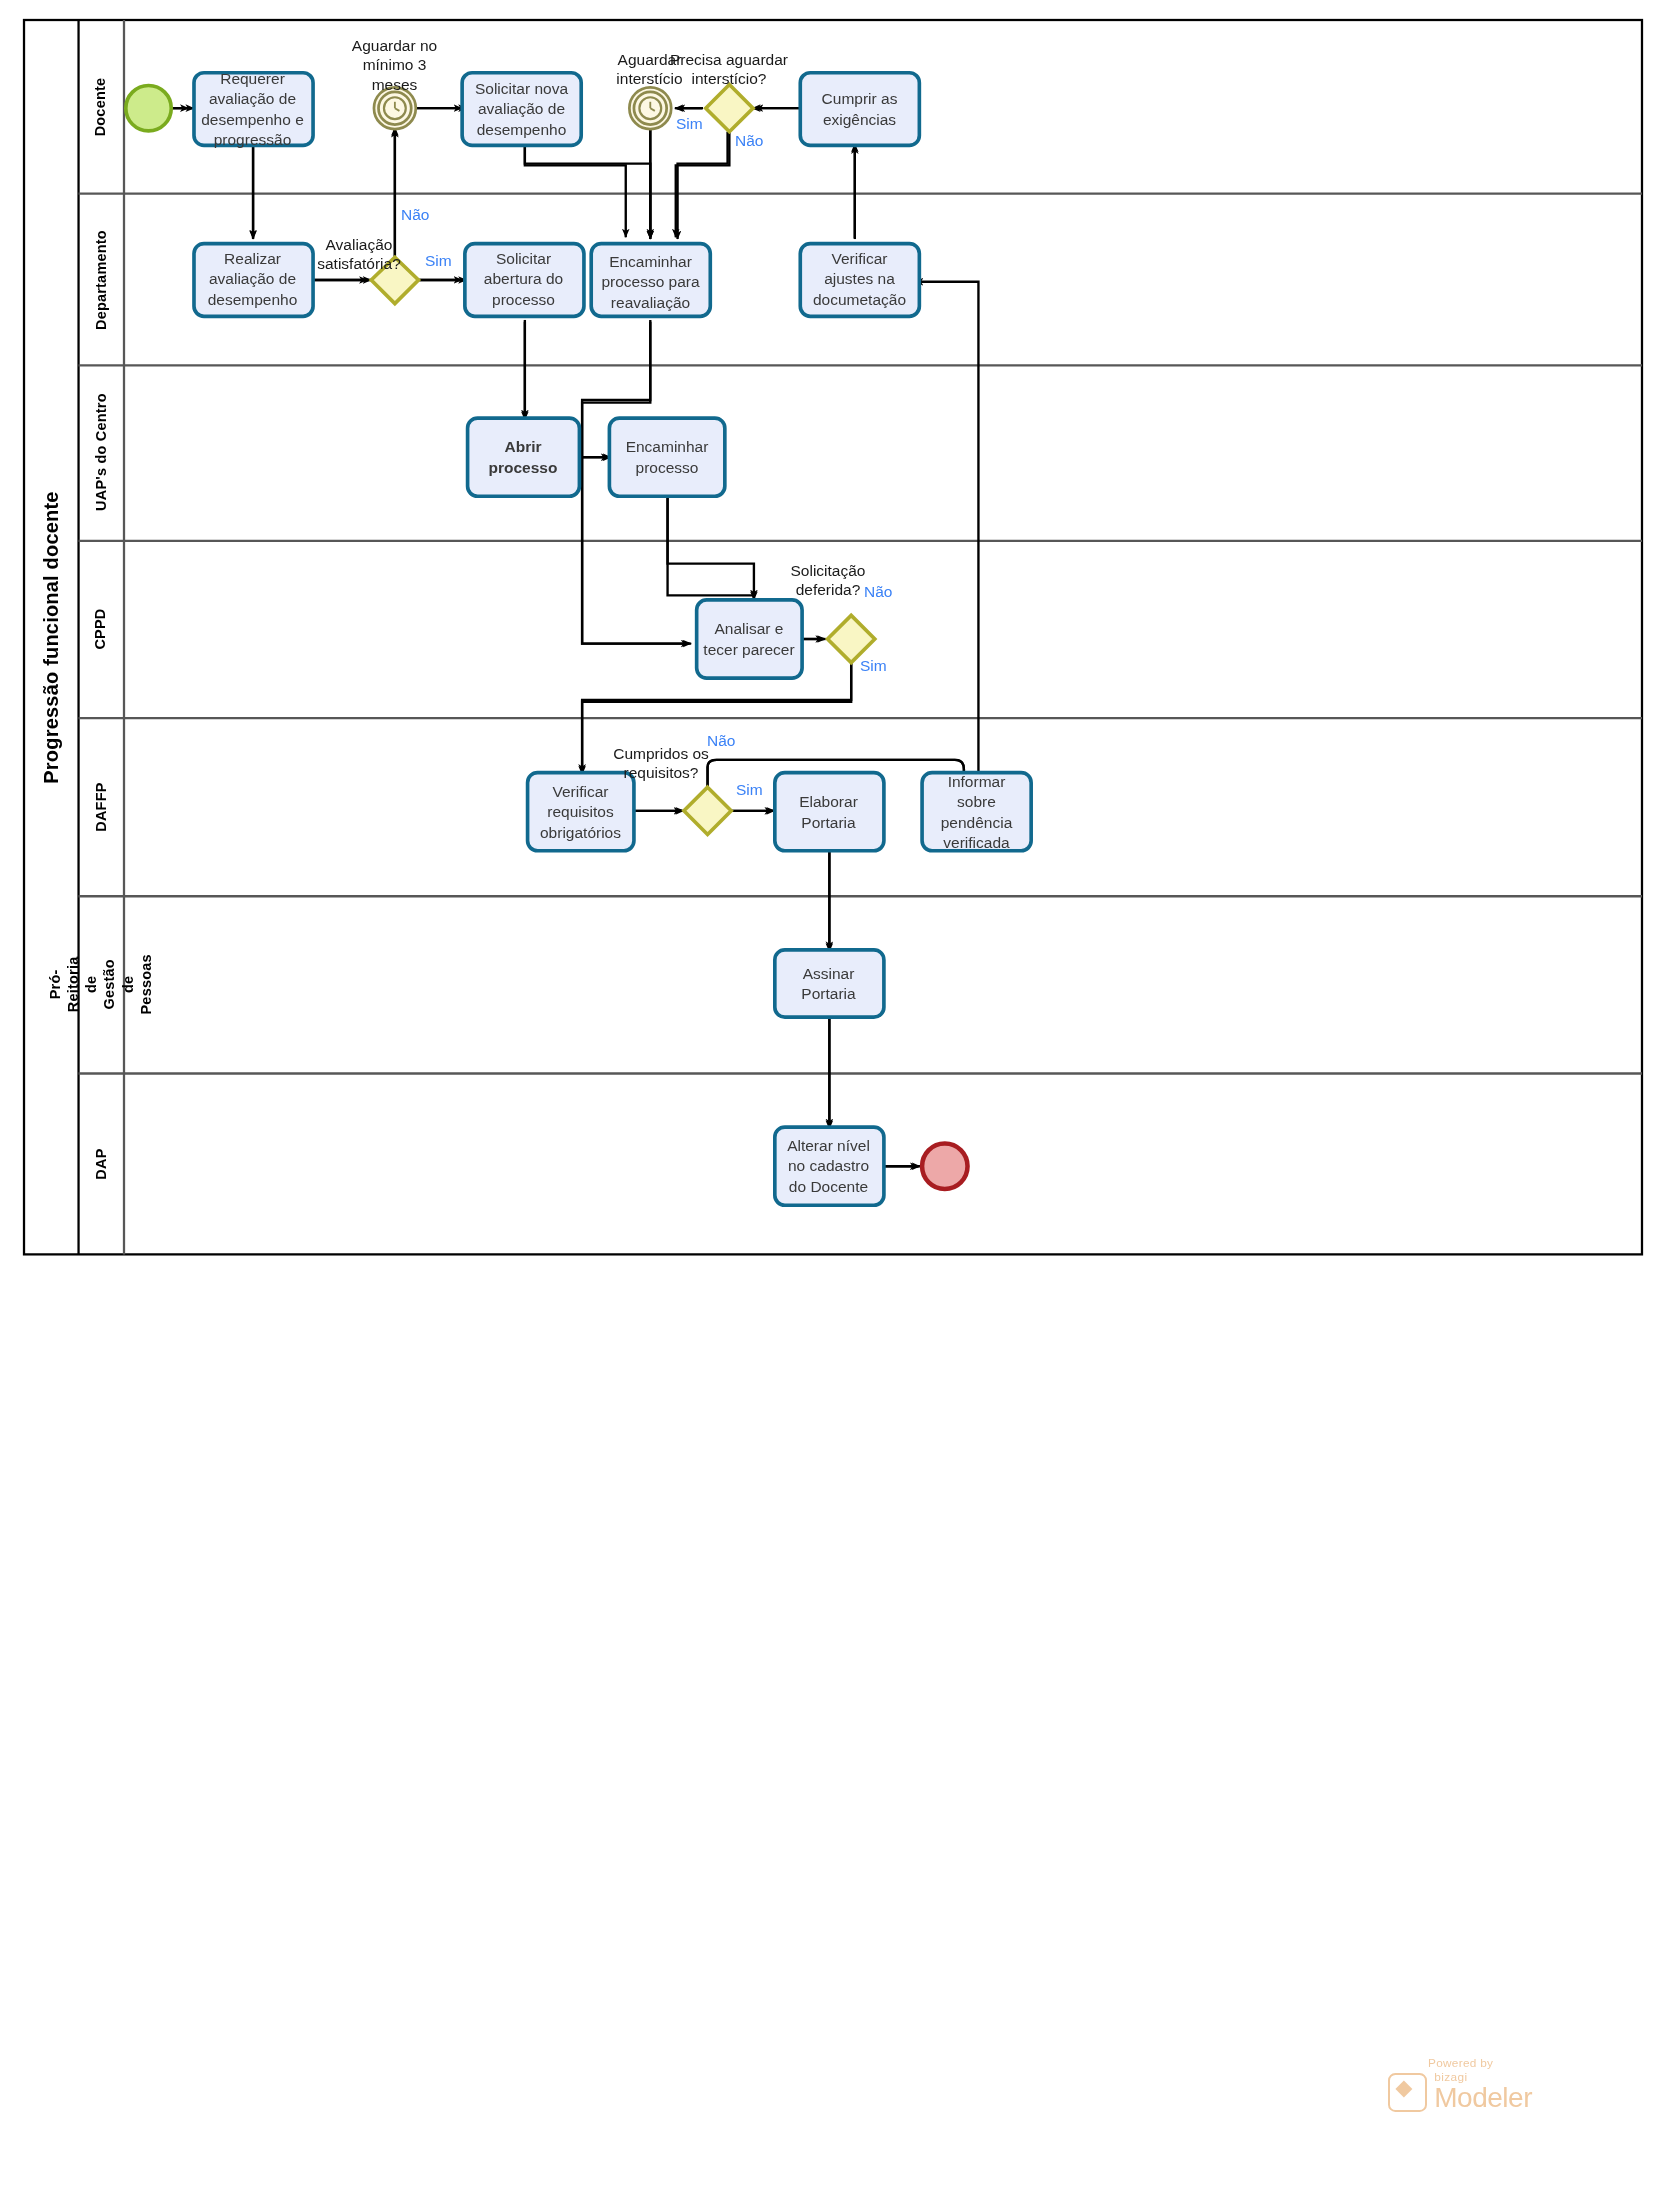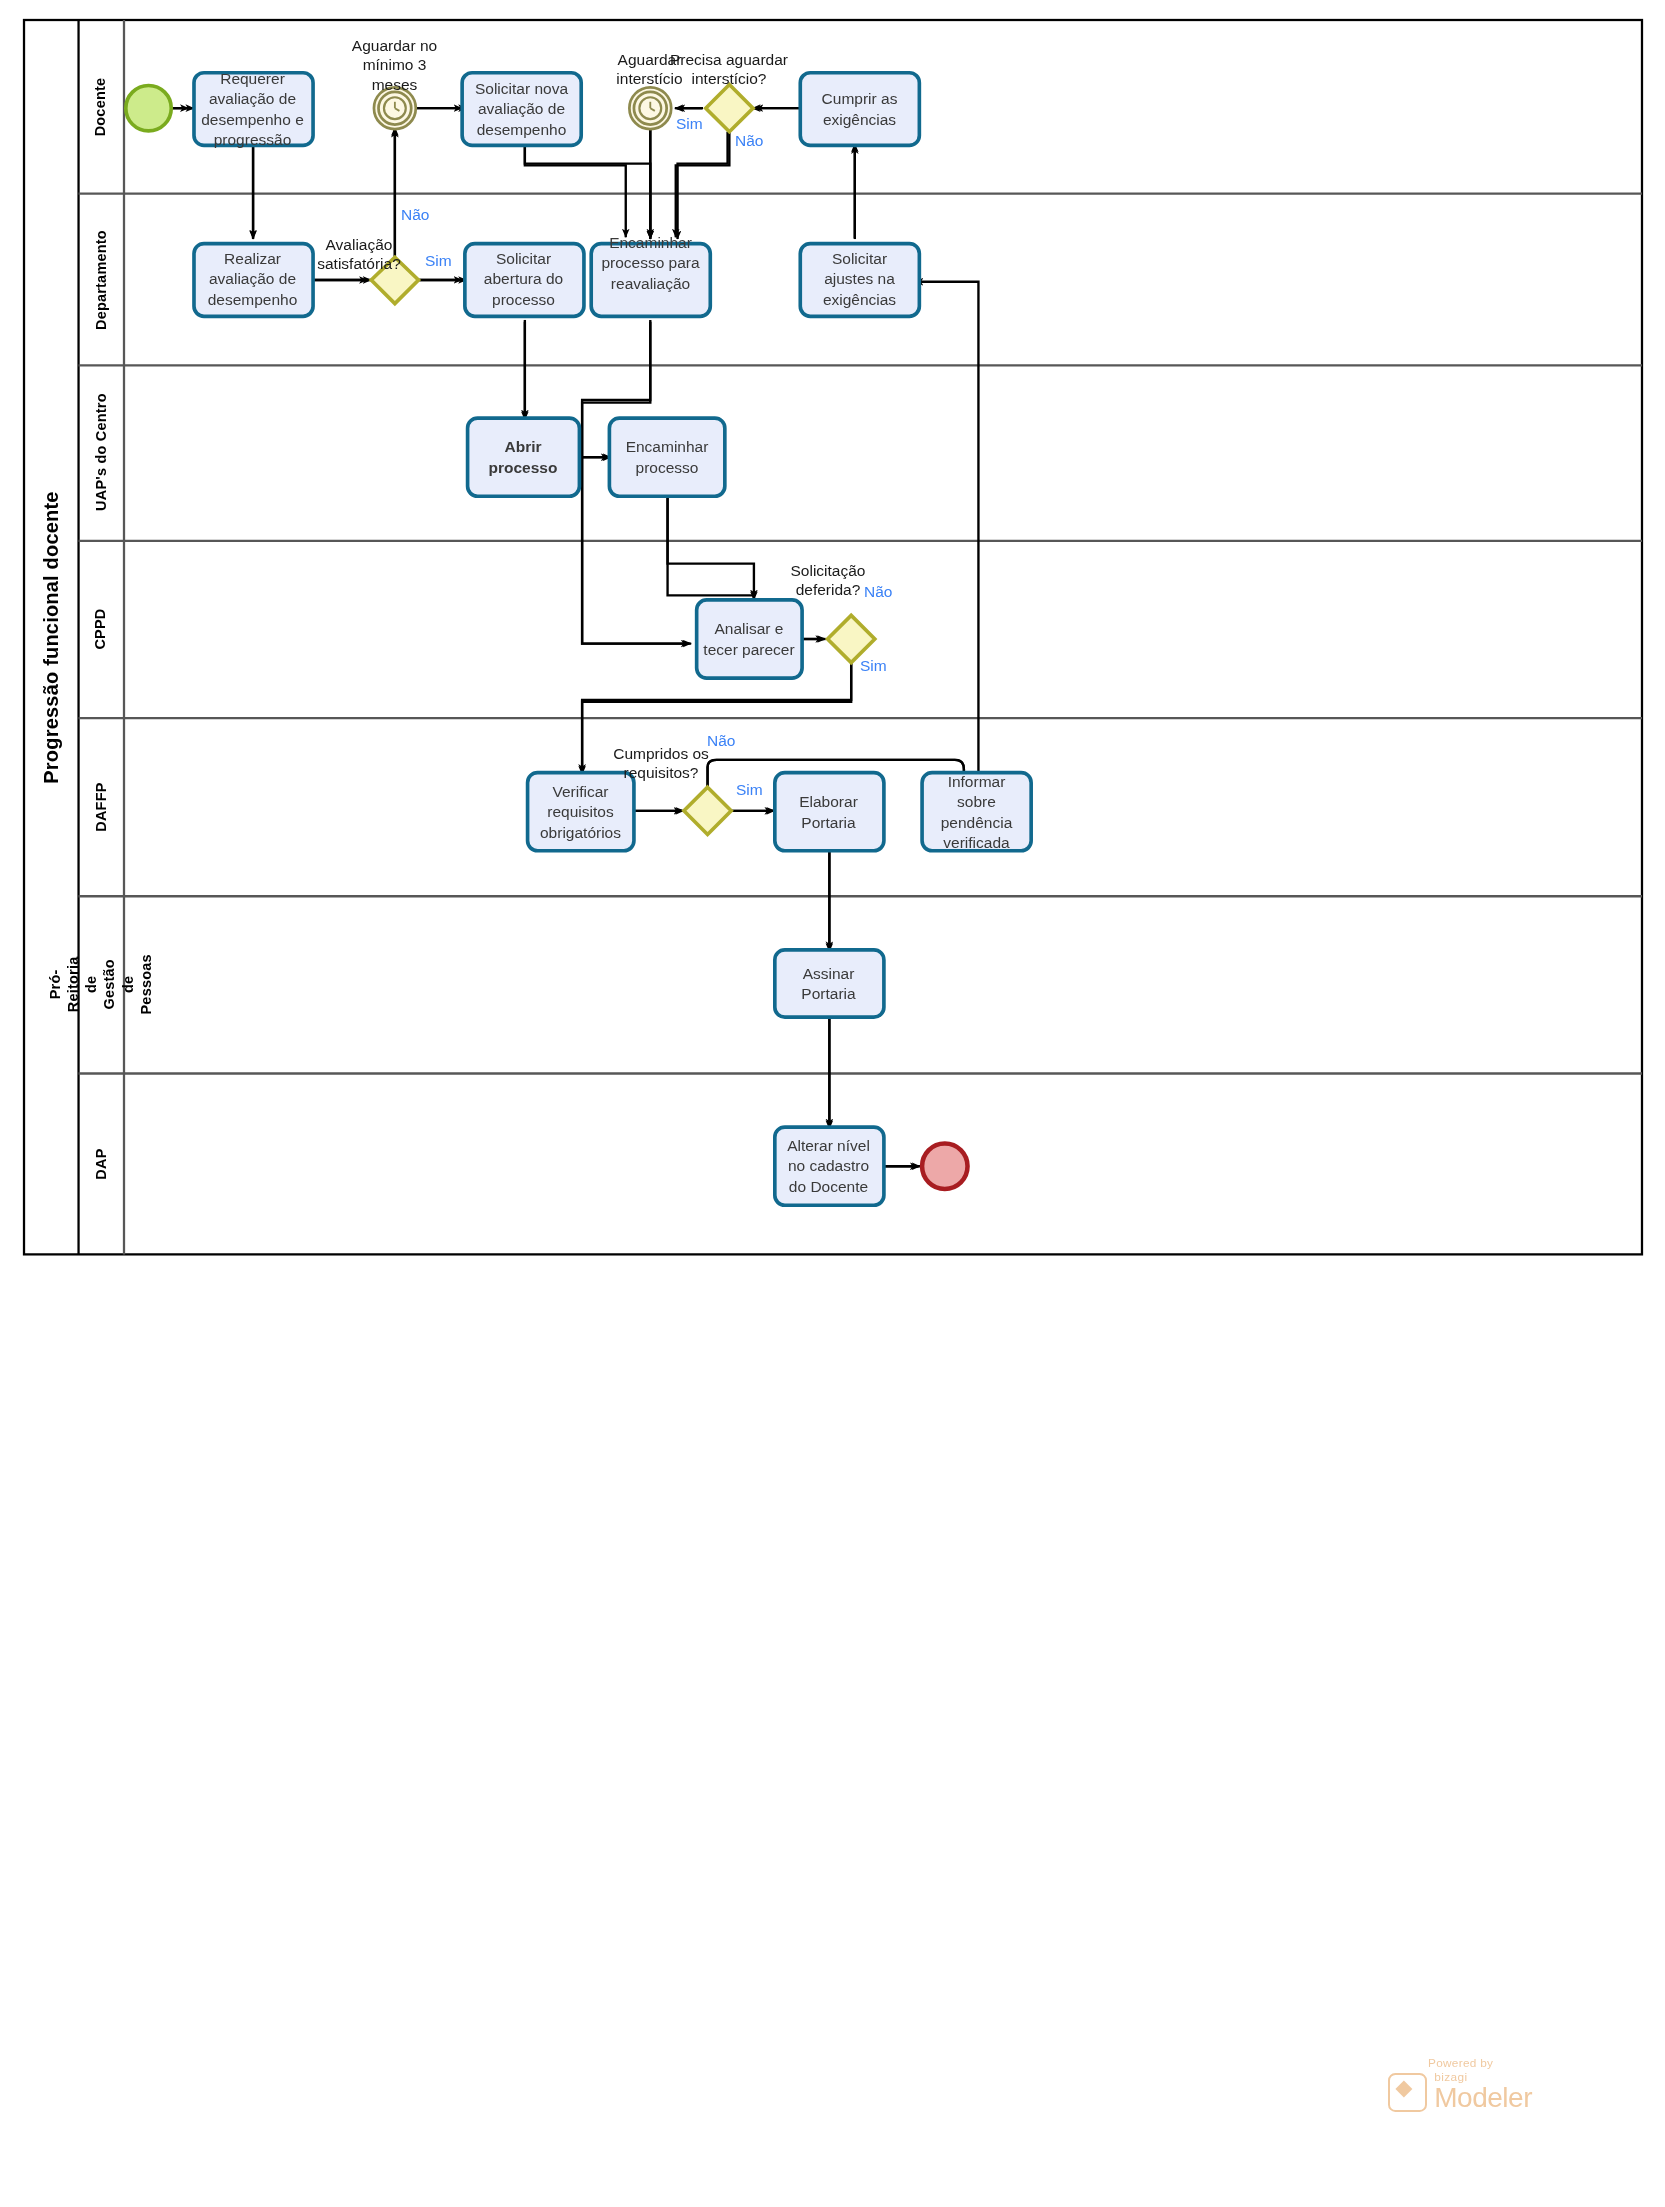--- a/index.html
+++ b/index.html
@@ -296,22 +296,22 @@
   <div style="position:absolute;left:78px;top:1074px;width:45px;height:181px;display:flex;align-items:center;justify-content:center;">
     <div class="lane-title" style="transform:rotate(-90deg);white-space:nowrap;">DAP</div>
   </div>
 
   <div class="task-label" style="position:absolute;left:195px;top:75px;width:115px;height:69px;display:flex;align-items:center;justify-content:center;padding:0 4.5px;box-sizing:border-box;">Requerer avaliação de desempenho e progressão</div>
   <div class="task-label" style="position:absolute;left:464px;top:75px;width:115px;height:69px;display:flex;align-items:center;justify-content:center;padding:0 4.5px;box-sizing:border-box;">Solicitar nova avaliação de desempenho</div>
   <div class="task-label" style="position:absolute;left:802px;top:75px;width:115px;height:69px;display:flex;align-items:center;justify-content:center;padding:0 4.5px;box-sizing:border-box;">Cumprir as exigências</div>
 
   <div class="task-label" style="position:absolute;left:195px;top:245px;width:115px;height:69px;display:flex;align-items:center;justify-content:center;padding:0 4.5px;box-sizing:border-box;">Realizar avaliação de desempenho</div>
   <div class="task-label" style="position:absolute;left:466px;top:245px;width:115px;height:69px;display:flex;align-items:center;justify-content:center;padding:0 4.5px;box-sizing:border-box;">Solicitar abertura do processo</div>
-  <div class="task-label" style="position:absolute;left:593px;top:235px;width:115px;height:57px;display:flex;align-items:center;justify-content:center;padding:0 3.6px;box-sizing:border-box;">Encaminhar processo para reavaliação</div>
-  <div class="task-label" style="position:absolute;left:802px;top:245px;width:115px;height:69px;display:flex;align-items:center;justify-content:center;padding:0 3.6px;box-sizing:border-box;">Solicitar ajustes na exigências</div>
+  <div class="task-label" style="position:absolute;left:593px;top:254px;width:115px;height:57px;display:flex;align-items:center;justify-content:center;padding:0 3.6px;box-sizing:border-box;">Encaminhar processo para reavaliação</div>
+  <div class="task-label" style="position:absolute;left:802px;top:245px;width:115px;height:69px;display:flex;align-items:center;justify-content:center;padding:0 3.6px;box-sizing:border-box;">Verificar ajustes na documetação</div>
 
   <div class="task-label" style="position:absolute;left:469px;top:420px;width:108px;height:75px;display:flex;align-items:center;justify-content:center;padding:0 4.5px;box-sizing:border-box;font-weight:bold;">Abrir processo</div>
   <div class="task-label" style="position:absolute;left:611px;top:420px;width:112px;height:75px;display:flex;align-items:center;justify-content:center;padding:0 4.5px;box-sizing:border-box;">Encaminhar processo</div>
 
   <div class="task-label" style="position:absolute;left:698px;top:602px;width:102px;height:75px;display:flex;align-items:center;justify-content:center;padding:0 3.6px;box-sizing:border-box;">Analisar e tecer parecer</div>
 
   <div class="task-label" style="position:absolute;left:529px;top:775px;width:103px;height:75px;display:flex;align-items:center;justify-content:center;padding:0 3.6px;box-sizing:border-box;">Verificar requisitos obrigatórios</div>
   <div class="task-label" style="position:absolute;left:776px;top:775px;width:105px;height:75px;display:flex;align-items:center;justify-content:center;padding:0 2.7px;box-sizing:border-box;">Elaborar Portaria</div>
   <div class="task-label" style="position:absolute;left:924px;top:775px;width:105px;height:75px;display:flex;align-items:center;justify-content:center;padding:0 3.6px;box-sizing:border-box;">Informar sobre pendência verificada</div>
 

